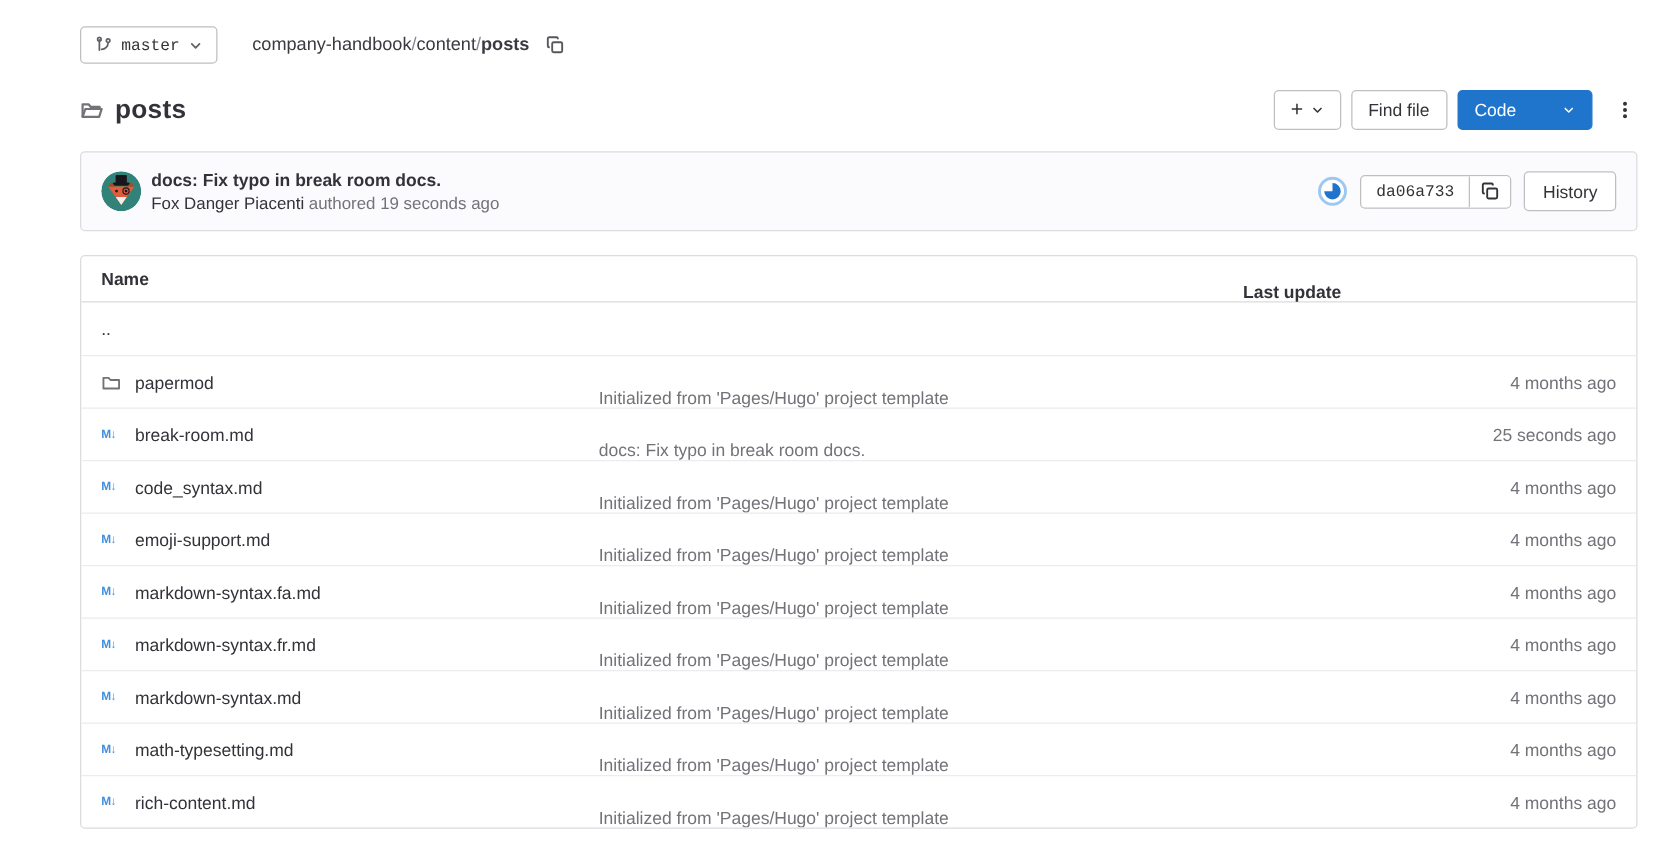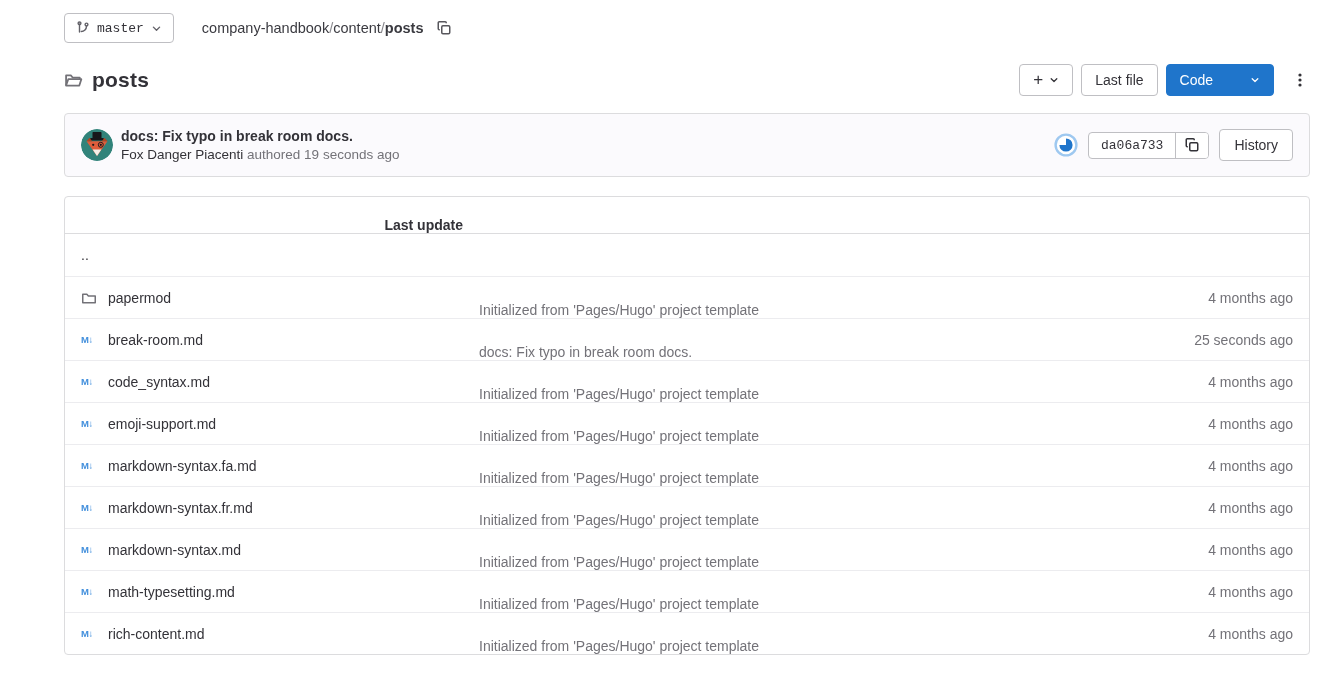--- a/index.html
+++ b/index.html
@@ -1,21 +1,21 @@
 <!DOCTYPE html>
 <html><head>
 <meta charset="utf-8">
 <style>
   * { margin:0; padding:0; box-sizing:border-box; }
   html,body { background:#ffffff; font-family:"Liberation Sans", sans-serif; color:#333238; }
   body { width:1336px; height:676px; overflow:hidden; }
   .page { width:1246px; margin-left:64px; }
 
   
-  .topbar { display:flex; align-items:center; padding-top:13px; }
+  .topbar { display:flex; align-items:center; padding-top:21px; }
   .branch-btn {
     display:inline-flex; align-items:center; gap:7px; height:30px; padding:0 11px;
     border:1px solid #bfbfc3; border-radius:4px; background:#fff; cursor:pointer;
   }
   .branch-btn .label { font-family:"Liberation Mono","DejaVu Sans Mono",monospace; font-size:13px; color:#333238; }
   .breadcrumb { margin-left:28px; font-size:14.5px; color:#3a3a40; display:flex; align-items:flex-start; }
   .breadcrumb .seg { cursor:pointer; }
   .breadcrumb .seg.last { font-weight:700; }
   .breadcrumb .sep { color:#89888d; }
   .icon-btn { background:none; border:none; cursor:pointer; display:inline-flex; align-items:center; padding:2px; }
@@ -130,21 +130,21 @@
 
     <div class="actions">
       <button class="btn">
         <span class="plus">+</span>
         <span>
           <svg width="10" height="10" viewBox="0 0 16 16" fill="none" stroke="#333238" stroke-width="2" stroke-linecap="round" stroke-linejoin="round">
               <path d="M3.5 6l4.5 4.5L12.5 6"></path>
             </svg>
         </span>
       </button>
-      <button class="btn">Last file</button>
+      <button class="btn">Find file</button>
       <button class="btn btn-primary">
         <span>Code</span>
         <span>
           <svg width="10" height="10" viewBox="0 0 16 16" fill="none" stroke="#ffffff" stroke-width="2" stroke-linecap="round" stroke-linejoin="round">
               <path d="M3.5 6l4.5 4.5L12.5 6"></path>
             </svg>
         </span>
       </button>
       <button class="icon-btn kebab">
         <span>
@@ -192,20 +192,21 @@
             </svg>
           </span>
         </button>
       </div>
       <button class="btn history-btn">History</button>
     </div>
   </div>
 
   <div class="file-table">
     <div class="thead">
+      <div class="c1">Name</div>
       <div class="c3">Last update</div>
     </div>
     <div id="table-body">
   <div class="trow type-parent">
     <div class="c1">
 
       <span class="fname">..</span>
     </div>
     <div class="c2"></div>
     <div class="c3"></div>

